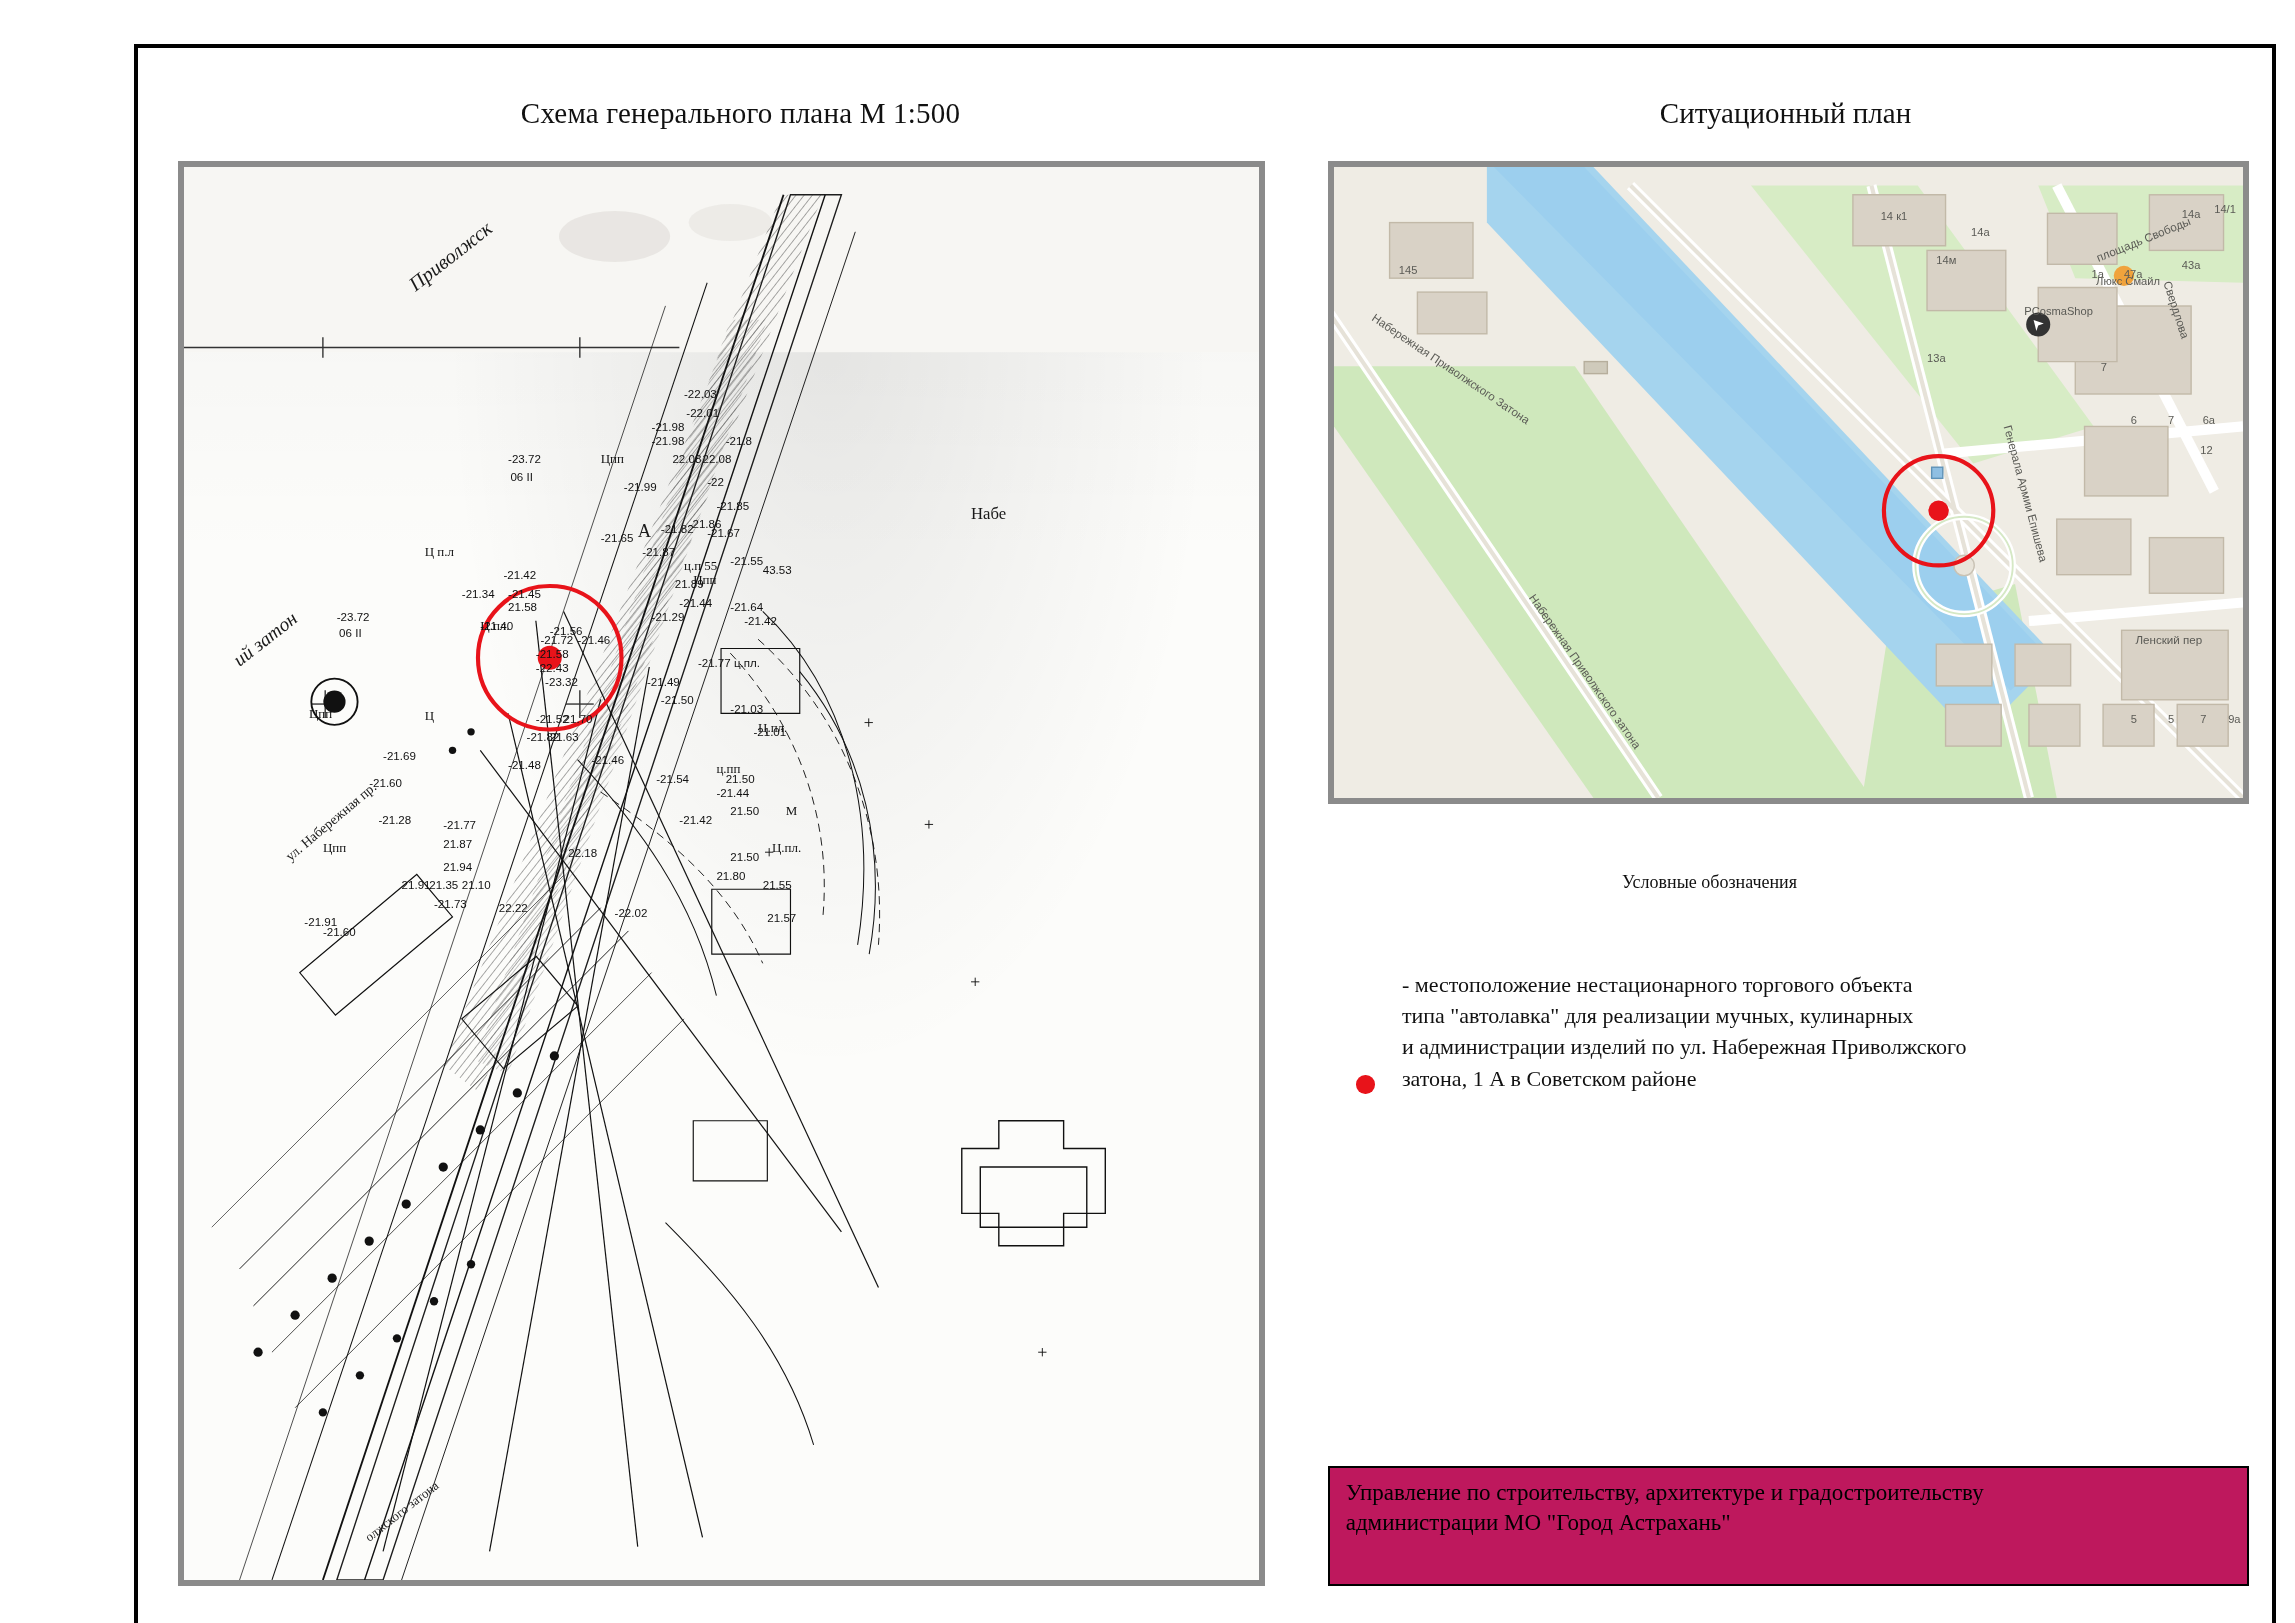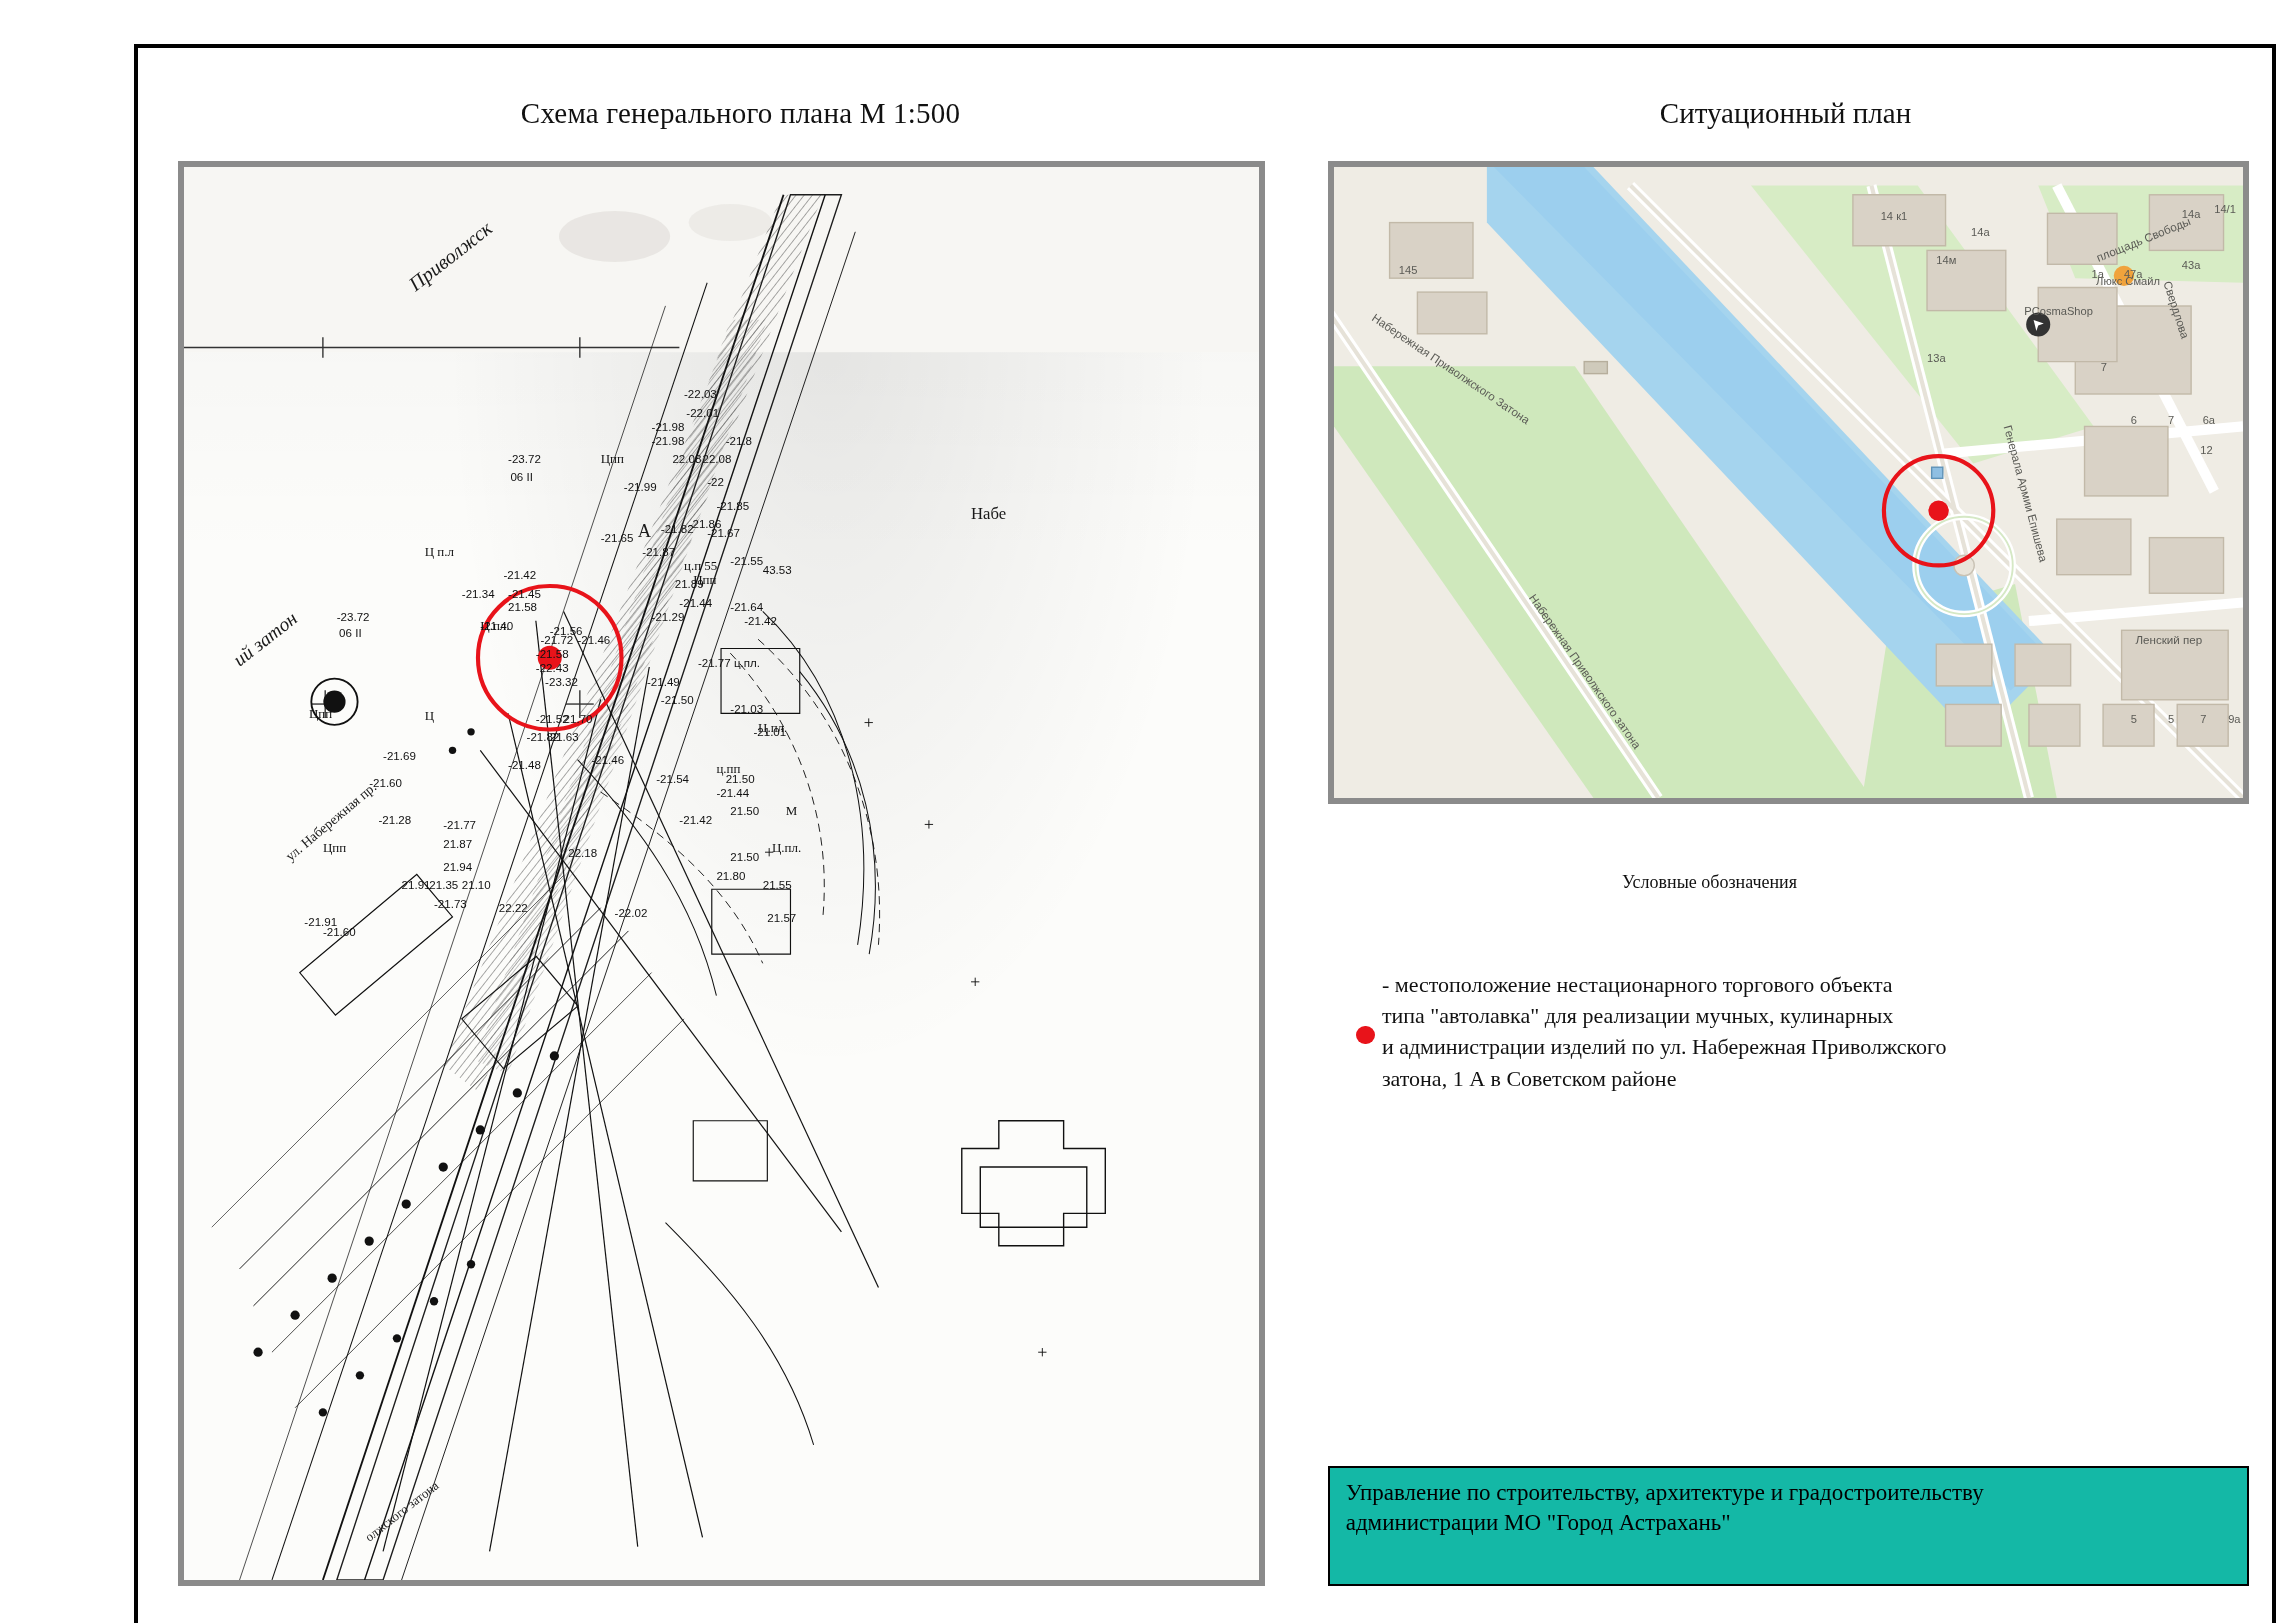--- a/index.html
+++ b/index.html
@@ -101,21 +101,22 @@
 
   
   .legend {
     position: absolute;
     left: 1356px;
     top: 944px;
     width: 879px;
   }
   .legend-row {
     display: flex;
-    align-items: center;
+    align-items: flex-end;
+    gap: 20px;
   }
   .legend-dot {
     width: 18.5px; height: 18.5px;
     border-radius: 50%;
     background: #e8131a;
     margin-top: 7.4px;
     margin-right: 7.4px;
     flex: 0 0 auto;
   }
   .legend-text {
@@ -127,21 +128,21 @@
   
   .stamp {
     position: absolute;
     left: 1328px;
     top: 1441px;
     width: 921px;
     height: 120px;
     border: 2.8px solid #000;
     box-sizing: border-box;
     padding: 10.2px 13px 0 15.7px;
-    background: #14b8a6;
+    background: #be185d;
   }
   .stamp-line {
     font-size: 23px;
     line-height: 1.28;
     color: #000;
     white-space: nowrap;
   }
   .stamp-line.small { letter-spacing: 0px; }
 
   

